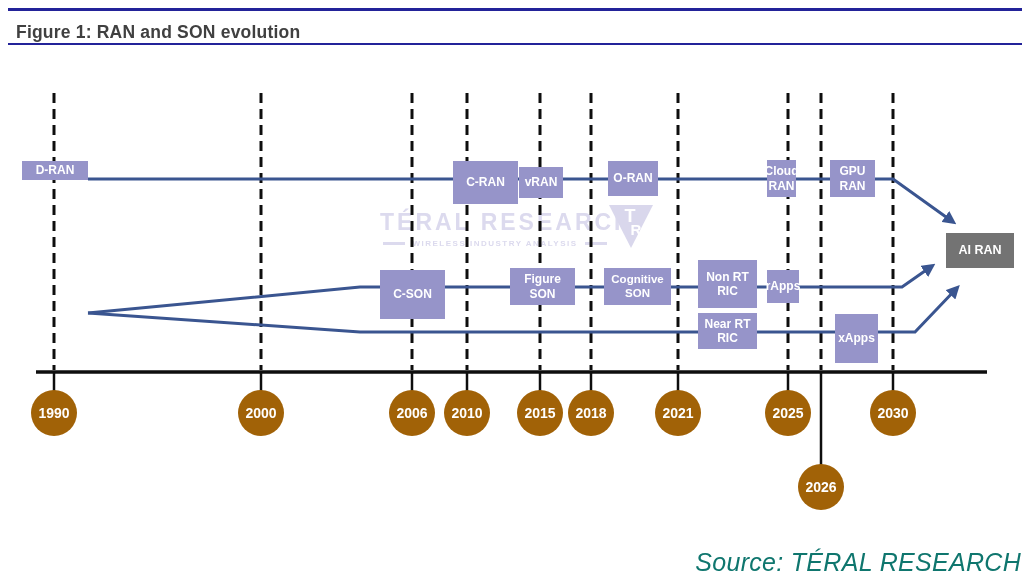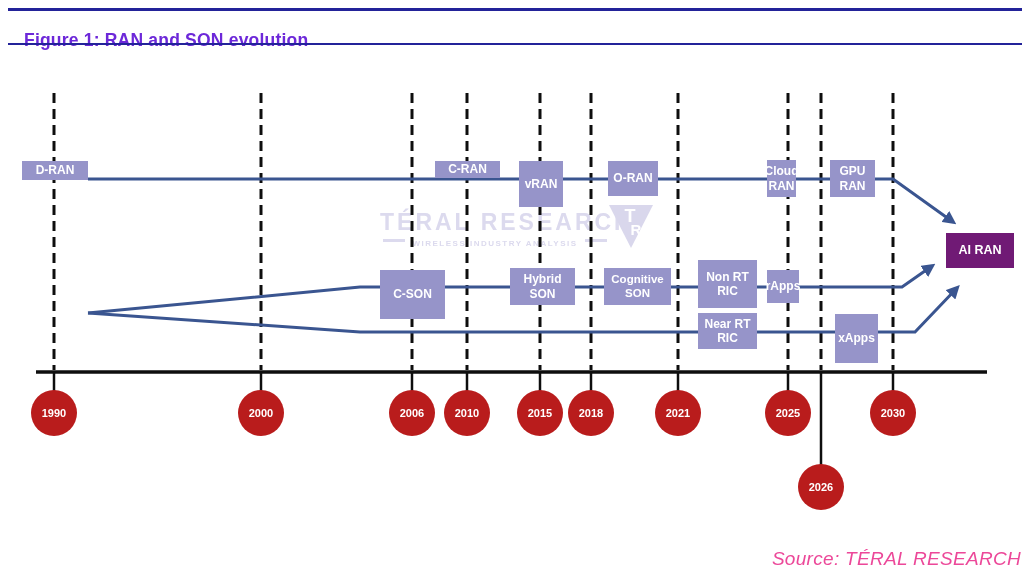--- a/index.html
+++ b/index.html
@@ -5,50 +5,50 @@
   html,body{margin:0;padding:0;background:#fff;}
   .canvas{
     position:relative;width:1031px;height:582px;background:#ffffff;
     font-family:"Liberation Sans",sans-serif;overflow:hidden;
   }
   
   .rule{position:absolute;left:8px;right:9px;background:#232399;}
   .rule-top{top:8px;height:3px;}
   .rule-bottom{top:43px;height:2px;}
   .fig-title{
-    position:absolute;left:8px;top:14px;margin:16px;
-    font-size:17.5px;font-weight:bold;color:#6d28d9;letter-spacing:0.2px;
+    position:absolute;left:8px;top:14px;margin:8px;
+    font-size:17.5px;font-weight:bold;color:#404040;letter-spacing:0.2px;
   }
   
   .wm{position:absolute;left:380px;top:209px;width:230px;text-align:center;z-index:0;color:#dcdaee;}
   .wm-name{font-size:23px;font-weight:bold;letter-spacing:3px;white-space:nowrap;}
-  .wm-tag{display:flex;align-items:flex-start;justify-content:center;gap:7px;margin-top:3px;}
+  .wm-tag{display:flex;align-items:center;justify-content:center;gap:7px;margin-top:3px;}
   .wm-tag-text{font-size:8px;font-weight:bold;letter-spacing:1.5px;white-space:nowrap;}
   .wm-dash{display:inline-block;width:22px;height:3px;background:#dcdaee;}
   .wm-logo{position:absolute;left:606px;top:201px;z-index:0;}
   
   .lines{position:absolute;left:0;top:0;z-index:1;}
   
   .node{
     position:absolute;z-index:2;background:#9694c9;color:#ffffff;
     display:flex;align-items:center;justify-content:center;text-align:center;
     font-size:12px;font-weight:bold;line-height:1.2;
   }
   .node.small{font-size:11.5px;}
-  .node.ai{background:#701a75;font-size:12.5px;}
+  .node.ai{background:#737373;font-size:12.5px;}
   
   .year{
     position:absolute;z-index:2;width:46px;height:46px;border-radius:50%;
-    background:#b91c1c;color:#ffffff;display:flex;align-items:center;justify-content:center;
-    font-size:11px;font-weight:bold;
+    background:#a16207;color:#ffffff;display:flex;align-items:center;justify-content:center;
+    font-size:14px;font-weight:bold;
   }
   
   .source{
     position:absolute;right:10px;top:548px;z-index:2;
-    font-size:19px;font-style:italic;color:#ec4899;letter-spacing:0.3px;margin-left:32px;
+    font-size:25px;font-style:italic;color:#0f766e;letter-spacing:0.3px;margin-left:32px;
   }
 </style>
 </head>
 <body>
 
 <div class="canvas">
 
   <div class="rule rule-top"></div>
   <h1 class="fig-title">Figure 1: RAN and SON evolution</h1>
   <div class="rule rule-bottom"></div>
@@ -104,28 +104,28 @@
     </g>
 
     <g stroke="#3a5590" stroke-width="3" fill="none">
       <polyline points="88,179 893,179 953,222" marker-end="url(#ah)"></polyline>
       <polyline points="88,313 360,287 902,287 932,266" marker-end="url(#ah)"></polyline>
       <polyline points="88,313 360,332 915,332 957,288" marker-end="url(#ah)"></polyline>
     </g>
   </svg>
 
   <div class="node" style="left:22px;top:161px;width:66px;height:19px">D-RAN</div>
-  <div class="node" style="left:435px;top:161px;width:65px;height:17px">C-RAN</div>
-  <div class="node" style="left:519px;top:161px;width:44px;height:46px">vRAN</div>
+  <div class="node" style="left:453px;top:161px;width:65px;height:43px">C-RAN</div>
+  <div class="node" style="left:519px;top:167px;width:44px;height:31px">vRAN</div>
   <div class="node" style="left:608px;top:161px;width:50px;height:35px">O-RAN</div>
   <div class="node" style="left:767px;top:160px;width:29px;height:37px">Cloud RAN</div>
   <div class="node" style="left:830px;top:160px;width:45px;height:37px">GPU RAN</div>
 
   <div class="node" style="left:380px;top:270px;width:65px;height:49px">C-SON</div>
-  <div class="node" style="left:510px;top:268px;width:65px;height:37px">Hybrid SON</div>
+  <div class="node" style="left:510px;top:268px;width:65px;height:37px">Figure SON</div>
   <div class="node small" style="left:604px;top:268px;width:67px;height:37px">Cognitive SON</div>
   <div class="node" style="left:698px;top:260px;width:59px;height:48px">Non RT RIC</div>
   <div class="node" style="left:767px;top:270px;width:32px;height:33px">rApps</div>
   <div class="node" style="left:698px;top:313px;width:59px;height:36px">Near RT RIC</div>
   <div class="node" style="left:835px;top:314px;width:43px;height:49px">xApps</div>
 
   <div class="node ai" style="left:946px;top:233px;width:68px;height:35px">AI RAN</div>
 
   <div class="year" style="left:31px;top:390px">1990</div>
   <div class="year" style="left:238px;top:390px">2000</div>

